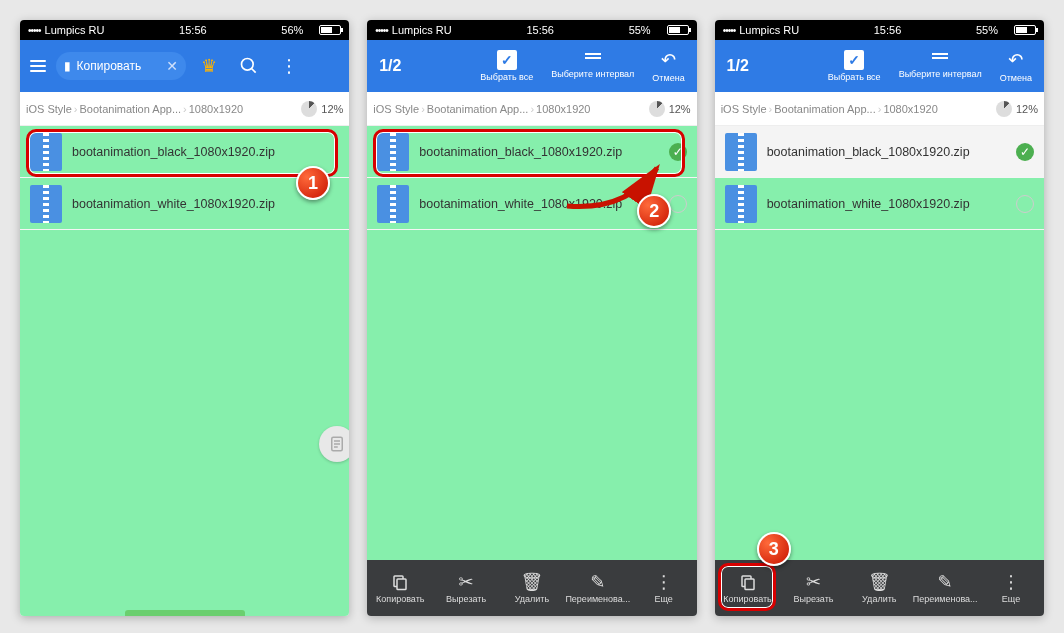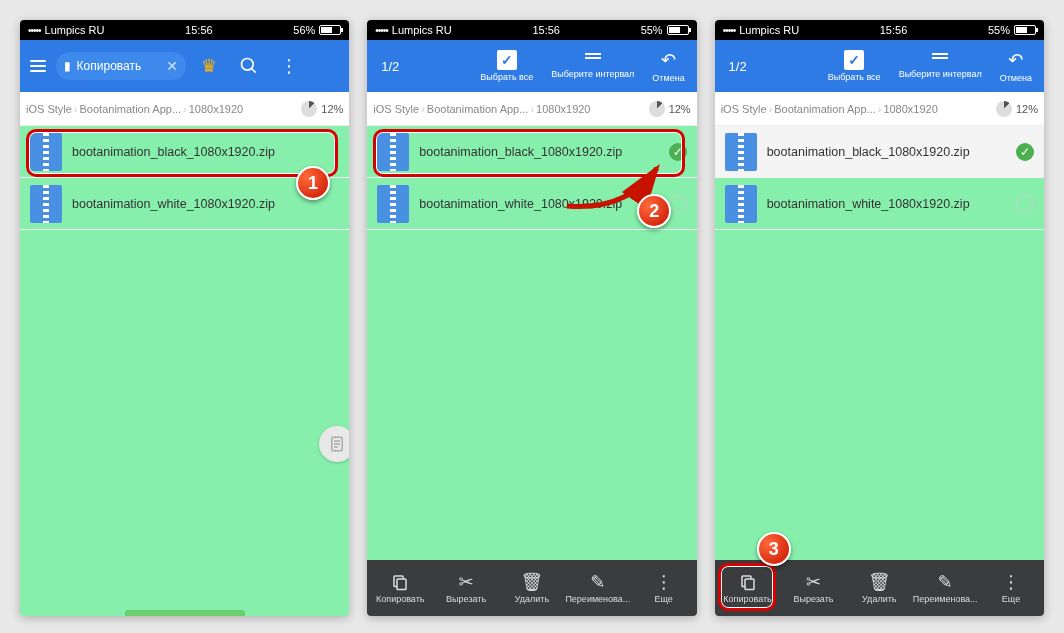--- a/index.html
+++ b/index.html
@@ -26,21 +26,21 @@
     background: #000;
     color: #fff;
     height: 20px;
     display: flex;
     align-items: center;
     justify-content: space-between;
     padding: 0 8px;
     font-size: 11px;
   }
   .sb-left { display:flex; align-items:center; gap:4px; }
-  .sb-right { display:flex; align-items:center; gap:4px; }
+  .sb-right { display:flex; align-items:center; gap:16px; }
   .dots::before { content:"•••••"; letter-spacing:-1px; font-size:10px; }
   .battery {
     width: 22px; height: 10px; border:1px solid #fff; border-radius:2px; position:relative; display:inline-block;
   }
   .battery::after { content:""; position:absolute; right:-3px; top:2px; width:2px; height:4px; background:#fff; }
   .battery-fill { position:absolute; left:1px; top:1px; bottom:1px; width:55%; background:#fff; }
   .toolbar {
     background: #2f7be5;
     height: 52px;
     display:flex;
@@ -58,21 +58,21 @@
     display:flex;
     align-items:center;
     padding:0 8px;
     font-size:12px;
     gap:6px;
     flex:1;
     max-width:130px;
   }
   .chip-x { color:#cfe0fb; font-size:14px; margin-left:auto; }
   .tb-btn { width:34px; height:34px; display:flex; align-items:center; justify-content:center; font-size:18px;}
-  .tb-btn.sel-count { font-size:13px; font-weight:400; }
+  .tb-btn.sel-count { font-size:16px; font-weight:700; }
   .tb-col { display:flex; flex-direction:column; align-items:center; font-size:9px; gap:2px; padding:0 6px; }
   .tb-col .box { width:20px; height:20px; border:2px solid #fff; border-radius:2px; display:flex; align-items:center; justify-content:center; background:#fff; color:#2f7be5; font-size:14px; font-weight:bold;}
   .tb-col .swap { width:20px; height:14px; display:flex; flex-direction:column; gap:2px; align-items:center;}
   .tb-col .swap::before, .tb-col .swap::after { content:""; width:16px; height:2px; background:#fff; }
   .tb-col .undo { font-size:18px; }
   .breadcrumb {
     height:34px;
     display:flex;
     align-items:center;
     padding:0 6px;

